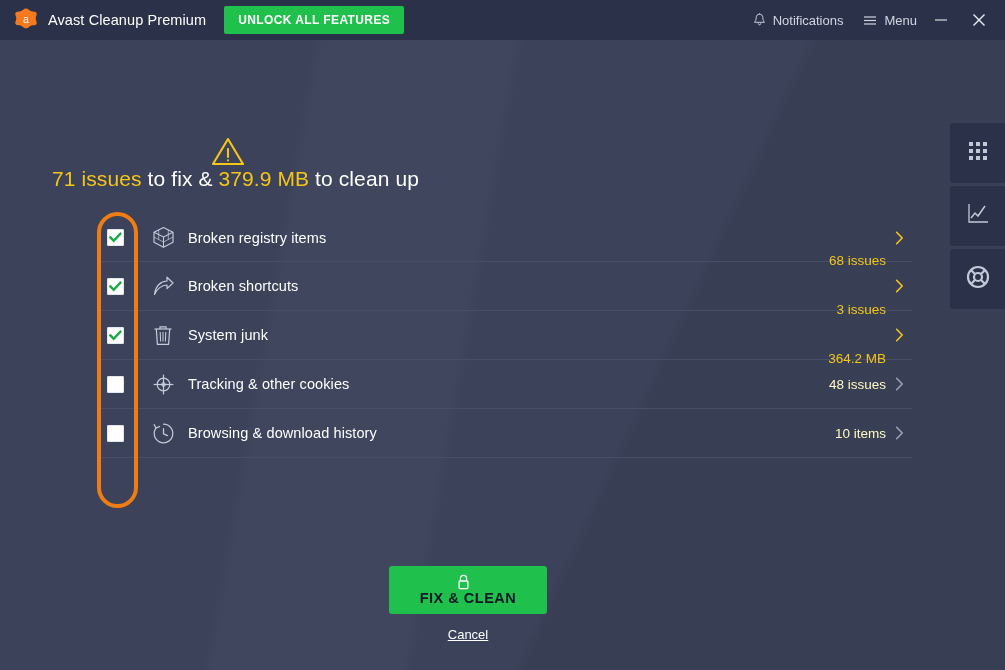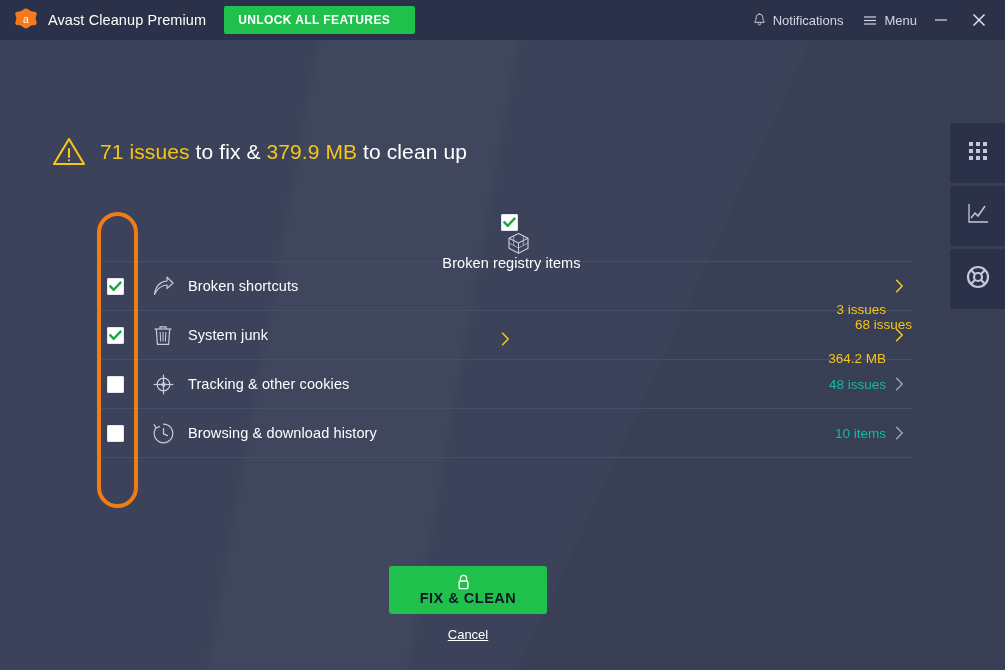--- a/index.html
+++ b/index.html
@@ -68,21 +68,21 @@
 
   .unlock-btn {
     margin-left: 18px;
     background: #1fc04b;
     color: #ffffff;
     font-size: 12px;
     font-weight: bold;
     letter-spacing: .4px;
     border: none;
     border-radius: 2px;
-    padding: 7px 25px 7px 14px;
+    padding: 7px 14px 7px 14px;
     cursor: pointer;
     white-space: nowrap;
     font-family: "Liberation Sans", sans-serif;
   }
 
   .titlebar-right {
     margin-left: auto;
     display: flex;
     align-items: center;
     margin-right: 12px;
@@ -119,20 +119,21 @@
     font-weight: normal;
     letter-spacing: .2px;
   }
 
   .summary {
     position: absolute;
     top: 136px;
     left: 52px;
     display: flex;
     align-items: center;
+    flex-direction: column;
   }
   .summary .warn-ico { margin-right: 14px; display: flex; }
   .summary-text {
     font-size: 21px;
     color: #ffffff;
     letter-spacing: .1px;
     white-space: nowrap;
   }
   .summary-text .hl { color: #f5c518; }
 
@@ -144,21 +145,21 @@
     width: 814px;
   }
   .row {
     position: relative;
     height: 49px;
     display: flex;
     align-items: center;
     border-bottom: 1px solid #474f68;
     cursor: pointer;
   }
-  .row:first-child { border-top: 1px solid transparent; flex-direction: column; }
+  .row:first-child { border-top: 1px solid transparent; }
 
   .cb {
     width: 17px; height: 17px;
     background: #ffffff;
     border: 1px solid #e3e6ee;
     border-radius: 1px;
     flex: 0 0 auto;
     margin-left: 9px;
     display: flex;
     align-items: center;
@@ -184,21 +185,21 @@
     letter-spacing: .1px;
     white-space: nowrap;
   }
 
   .row-value {
     margin-left: auto;
     font-size: 13.5px;
     white-space: nowrap;
   }
   .row-value.on  { color: #f5c518; margin-top: 46px; }
-  .row-value.off { color: #14b8a6; }
+  .row-value.off { color: #fef9c3; }
 
   .row-chev {
     width: 26px;
     display: flex;
     align-items: center;
     justify-content: center;
     flex: 0 0 auto;
   }
   .row-chev.on  { color: #f5c518; }
   .row-chev.off { color: #9aa2b8; }

